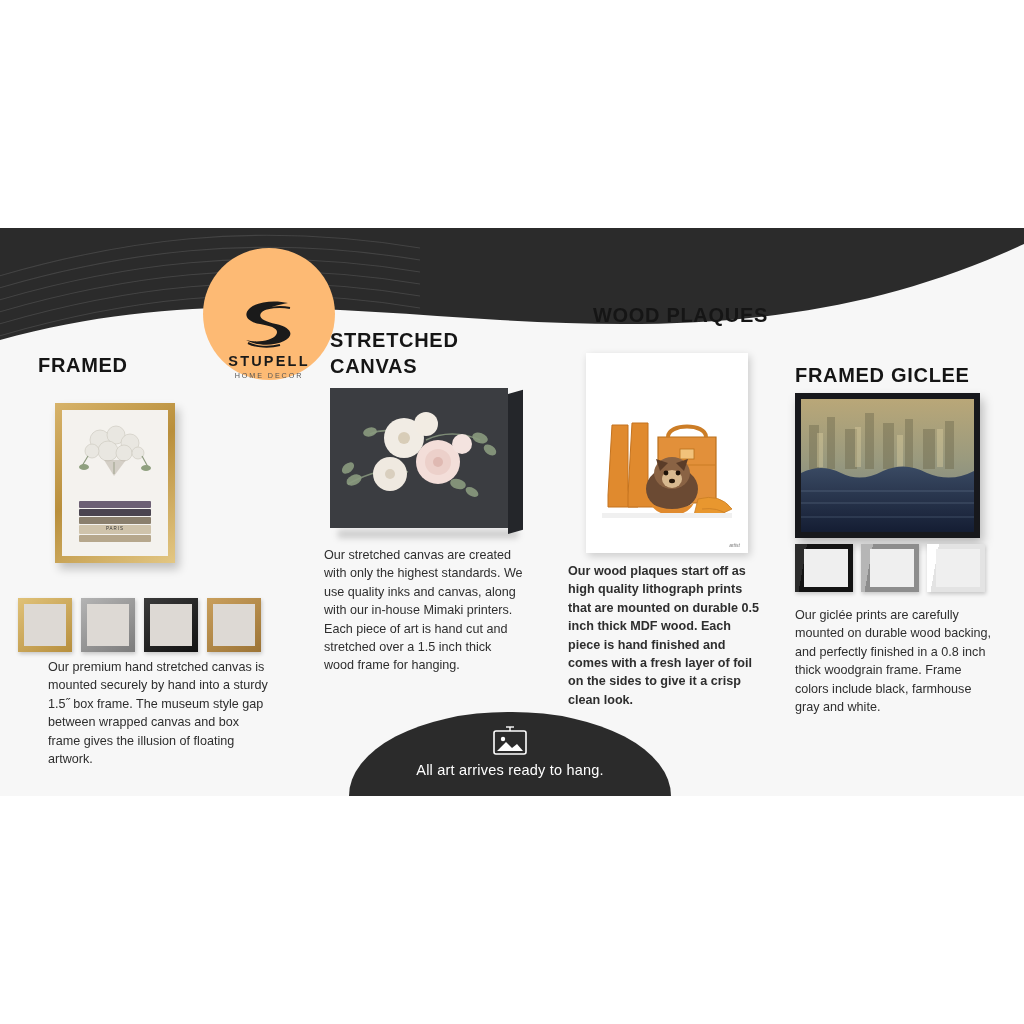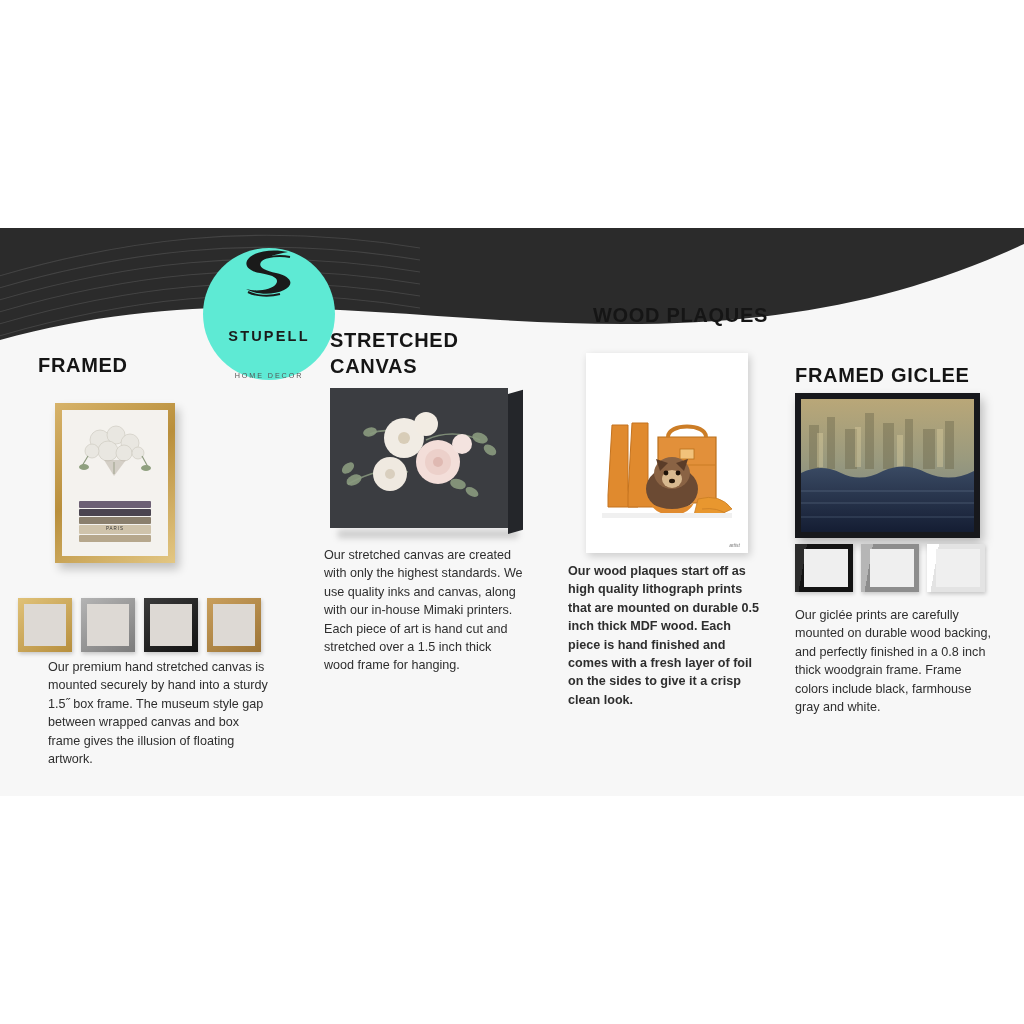--- a/index.html
+++ b/index.html
@@ -62,26 +62,26 @@
   }
   .pic-icon { width: 38px; height: 30px; }
 
   
   .logo-badge {
     position: absolute;
     left: 203px;
     top: 20px;
     width: 132px;
     height: 132px;
-    background: #5eead4;
+    background: #fdba74;
     border-radius: 50%;
     display: flex;
     flex-direction: column;
     align-items: center;
-    justify-content: space-between;
+    justify-content: flex-end;
     z-index: 5;
   }
   .logo-mark { width: 66px; height: 52px; margin-bottom: 2px; }
   .logo-name {
     font-size: 14.5px;
     font-weight: bold;
     letter-spacing: 2.2px;
     color: #1a1a1a;
   }
   .logo-sub {
@@ -481,14 +481,24 @@
       </div>
     <div class="fg-sw" style="background:linear-gradient(100deg,#ffffff 0 18%,#e3e3e3 18% 100%)">
         <div class="in"></div>
       </div>
   </div>
 
   <div class="col" style="left:795px;top:378px;width:200px;">
     <p>Our giclée prints are carefully mounted on durable wood backing, and perfectly finished in a 0.8 inch thick woodgrain frame. Frame colors include black, farmhouse gray and white.</p>
   </div>
 
+  <div class="wave-bottom">
+    <svg class="pic-icon" viewBox="0 0 38 30">
+      <rect x="3" y="5" width="32" height="23" rx="2" fill="none" stroke="#ffffff" stroke-width="1.6"></rect>
+      <circle cx="12" cy="13" r="2.2" fill="#ffffff"></circle>
+      <path d="M6 25 L15 16 L21 22 L26 18 L32 25 Z" fill="#ffffff"></path>
+      <path d="M19 5 V1" stroke="#ffffff" stroke-width="1.4"></path>
+      <path d="M15 1 H23" stroke="#ffffff" stroke-width="1.4"></path>
+    </svg>
+    <div class="ready-text">All art arrives ready to hang.</div>
+  </div>
 
 </div>
 
 </body></html>

